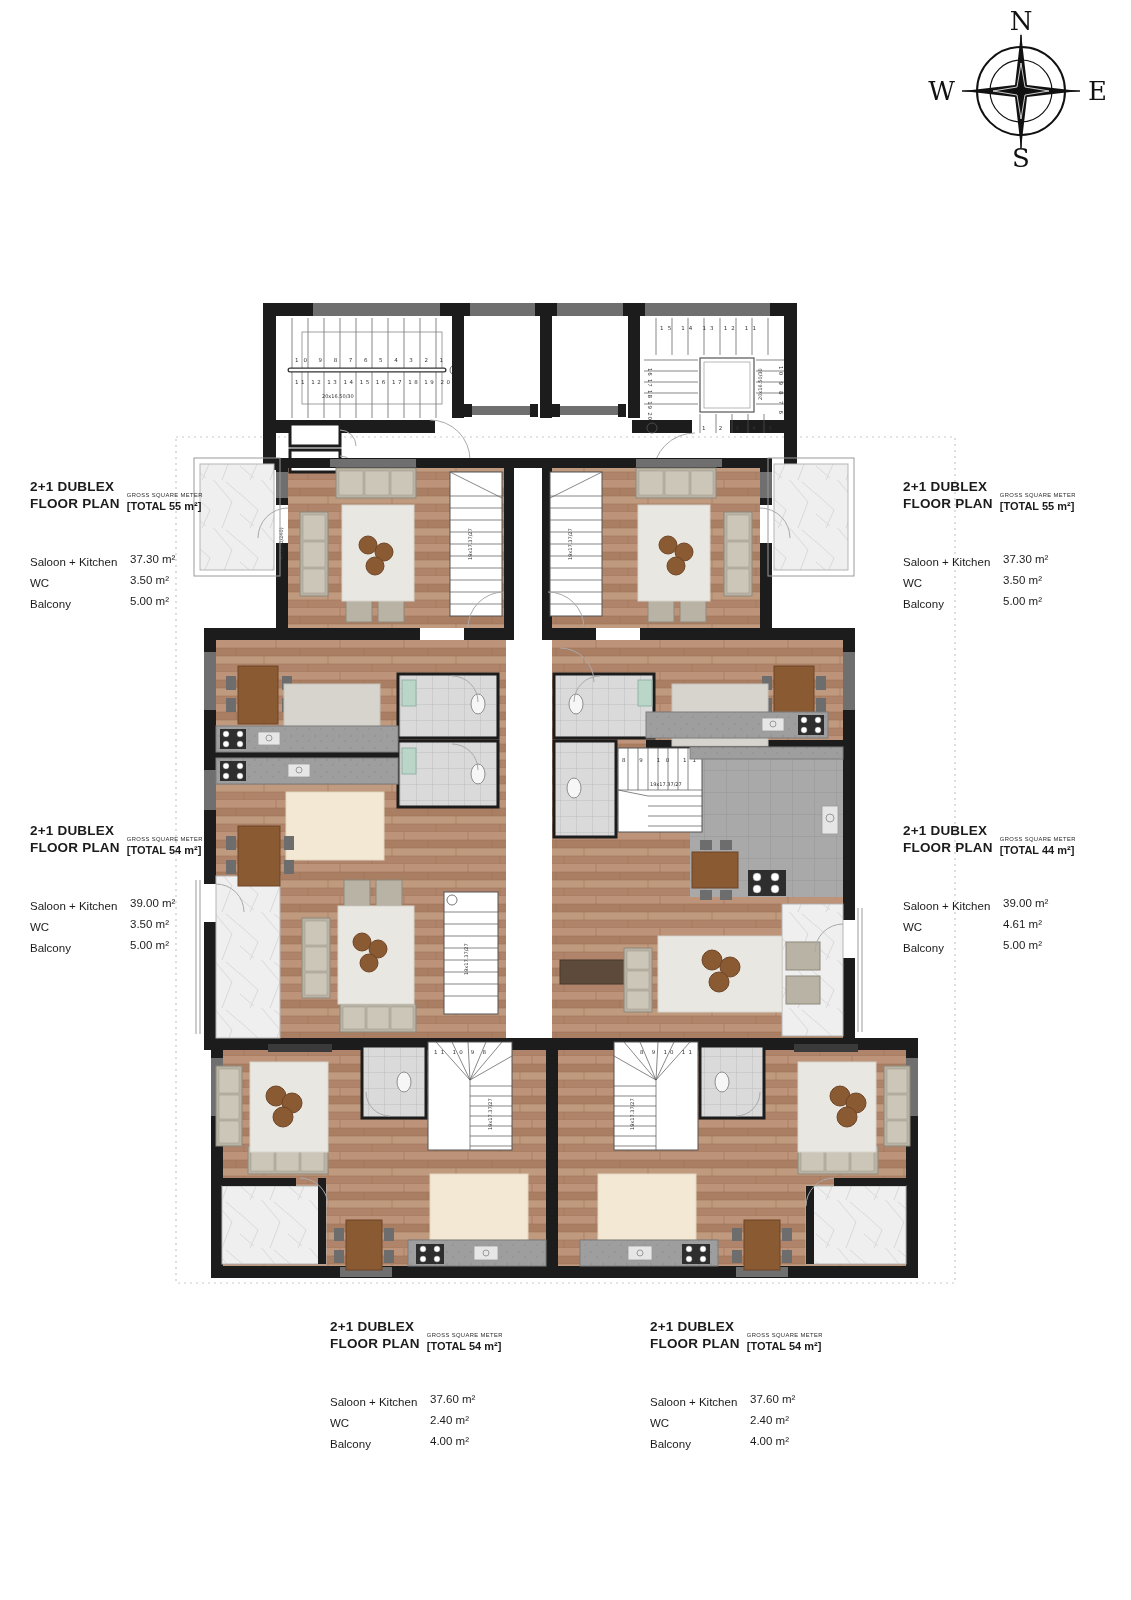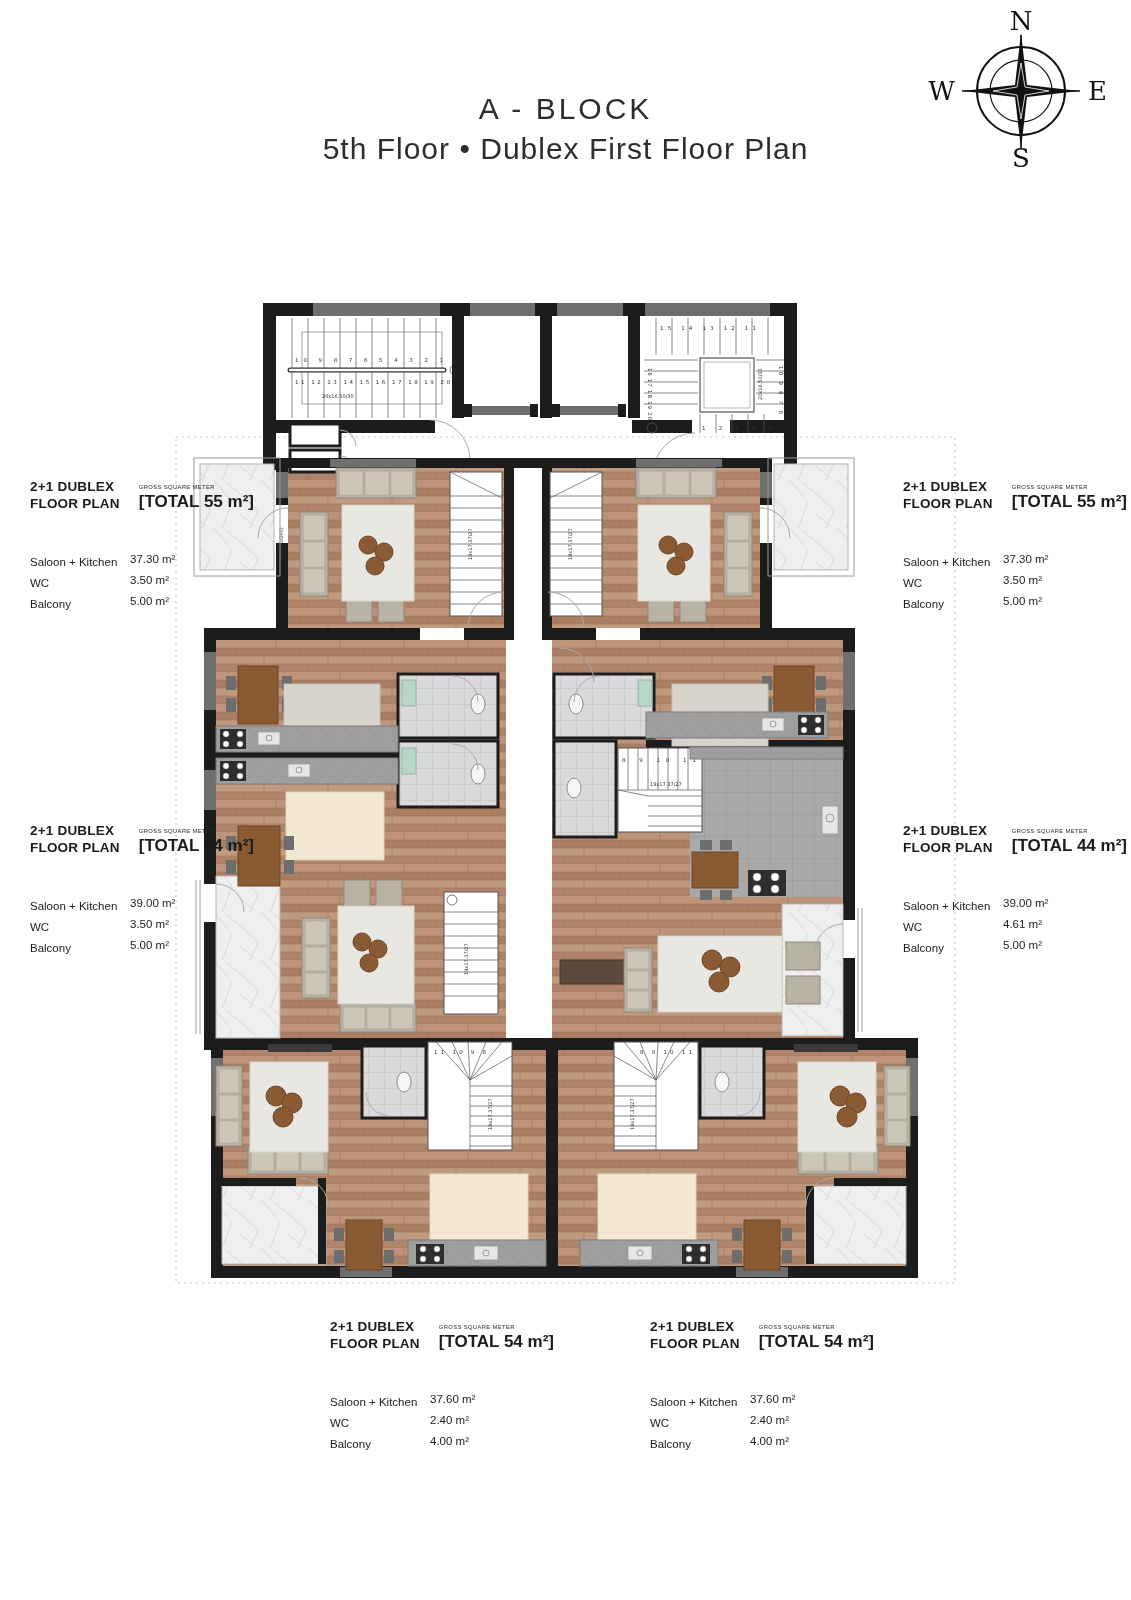--- a/index.html
+++ b/index.html
@@ -4,25 +4,25 @@
 <style>
   html,body{margin:0;padding:0;background:#ffffff;}
   .page{position:relative;width:1131px;height:1600px;background:#ffffff;overflow:hidden;
         font-family:"Liberation Sans",sans-serif;color:#1b1b1b;}
   
   .title{position:absolute;left:0;top:92px;width:1131px;text-align:center;color:#2d2d2d;}
   .title .l1{font-size:30px;font-weight:300;letter-spacing:3px;}
   .title .l2{font-size:30px;font-weight:300;letter-spacing:1px;margin-top:6px;}
   
   .card{position:absolute;width:172px;}
-  .card .hd{display:flex;align-items:flex-end;gap:19px;}
+  .card .hd{display:flex;align-items:flex-end;gap:7px;}
   .card .nmcol{line-height:17px;font-size:13.5px;font-weight:700;letter-spacing:.2px;white-space:nowrap;}
   .card .grcol{display:flex;flex-direction:column;justify-content:flex-end;}
   .card .gross{font-size:5.8px;letter-spacing:.4px;color:#2a2a2a;margin-bottom:2px;white-space:nowrap;}
-  .card .total{font-size:17px;font-weight:600;white-space:nowrap;}
+  .card .total{font-size:11px;font-weight:600;white-space:nowrap;}
   .card .rows{margin-top:36px;font-size:11.5px;}
   .card .row{display:flex;height:21px;align-items:center;}
   .card .row .lb{width:100px;margin-top:6px;}
   
   svg{position:absolute;left:0;top:0;}
   .wall{fill:#1c1c1c;}
   .wallg{fill:#6f6f6f;}
   .thin{fill:none;stroke:#9a9a9a;stroke-width:1;}
   .stair{fill:#ffffff;stroke:#555;stroke-width:1;}
   .tread{stroke:#555;stroke-width:.7;fill:none;}
@@ -43,24 +43,20 @@
   .wc{fill:#f6f6f6;stroke:#8f8f8f;stroke-width:1;}
   .note{font:5px "DejaVu Sans",sans-serif;fill:#333;}
   .num{font:5.5px "DejaVu Sans",sans-serif;fill:#333;}
   .cmp{font:26px "DejaVu Serif",serif;fill:#111;}
 </style>
 </head>
 <body>
 
 <div class="page">
 
-  <div class="title">
-    <div class="l1">A - BLOCK</div>
-    <div class="l2">5th Floor • Dublex First Floor Plan</div>
-  </div>
 
   <svg width="1131" height="1600" viewBox="0 0 1131 1600">
     <defs>
       <pattern id="pwood" width="64" height="32" patternUnits="userSpaceOnUse">
         <rect width="64" height="32" fill="#b48a6e"></rect>
         <rect y="0" width="64" height="8" fill="#bd937a"></rect>
         <rect y="8" width="64" height="8" fill="#aa7e62"></rect>
         <rect y="16" width="64" height="8" fill="#c09a7e"></rect>
         <rect y="24" width="64" height="8" fill="#b0846a"></rect>
         <path d="M0,8H64M0,16H64M0,24H64M0,32H64" stroke="#9c7156" stroke-width="0.6"></path>

